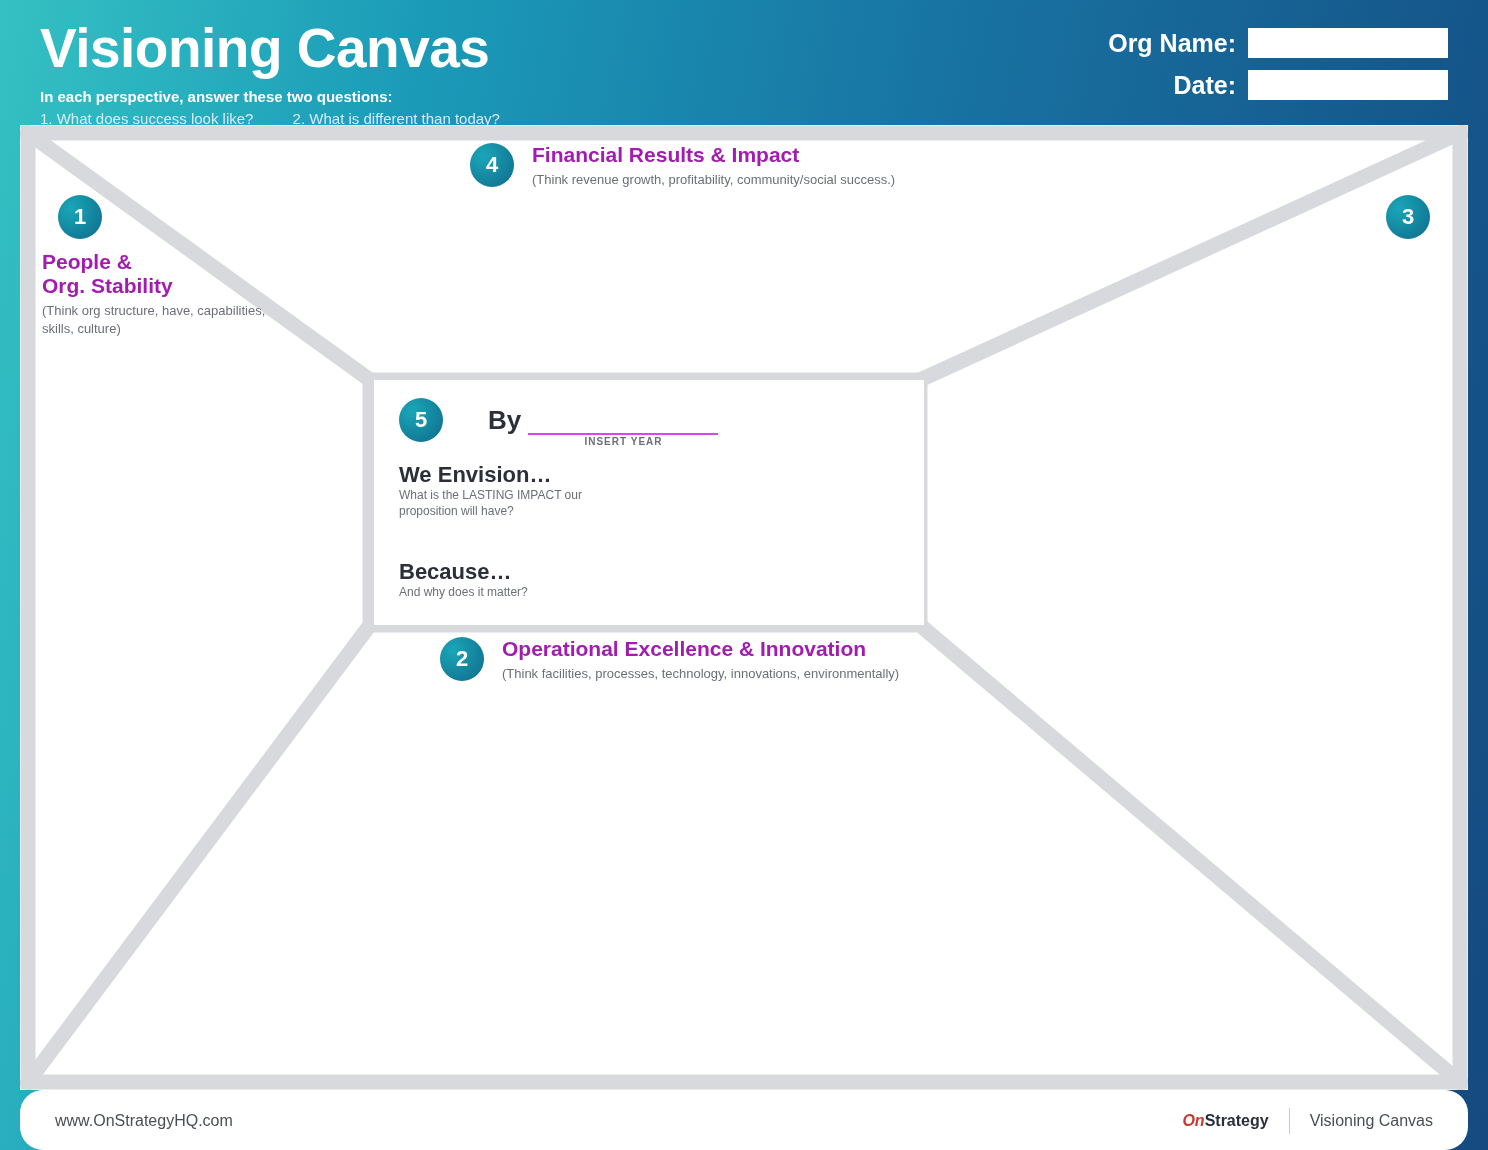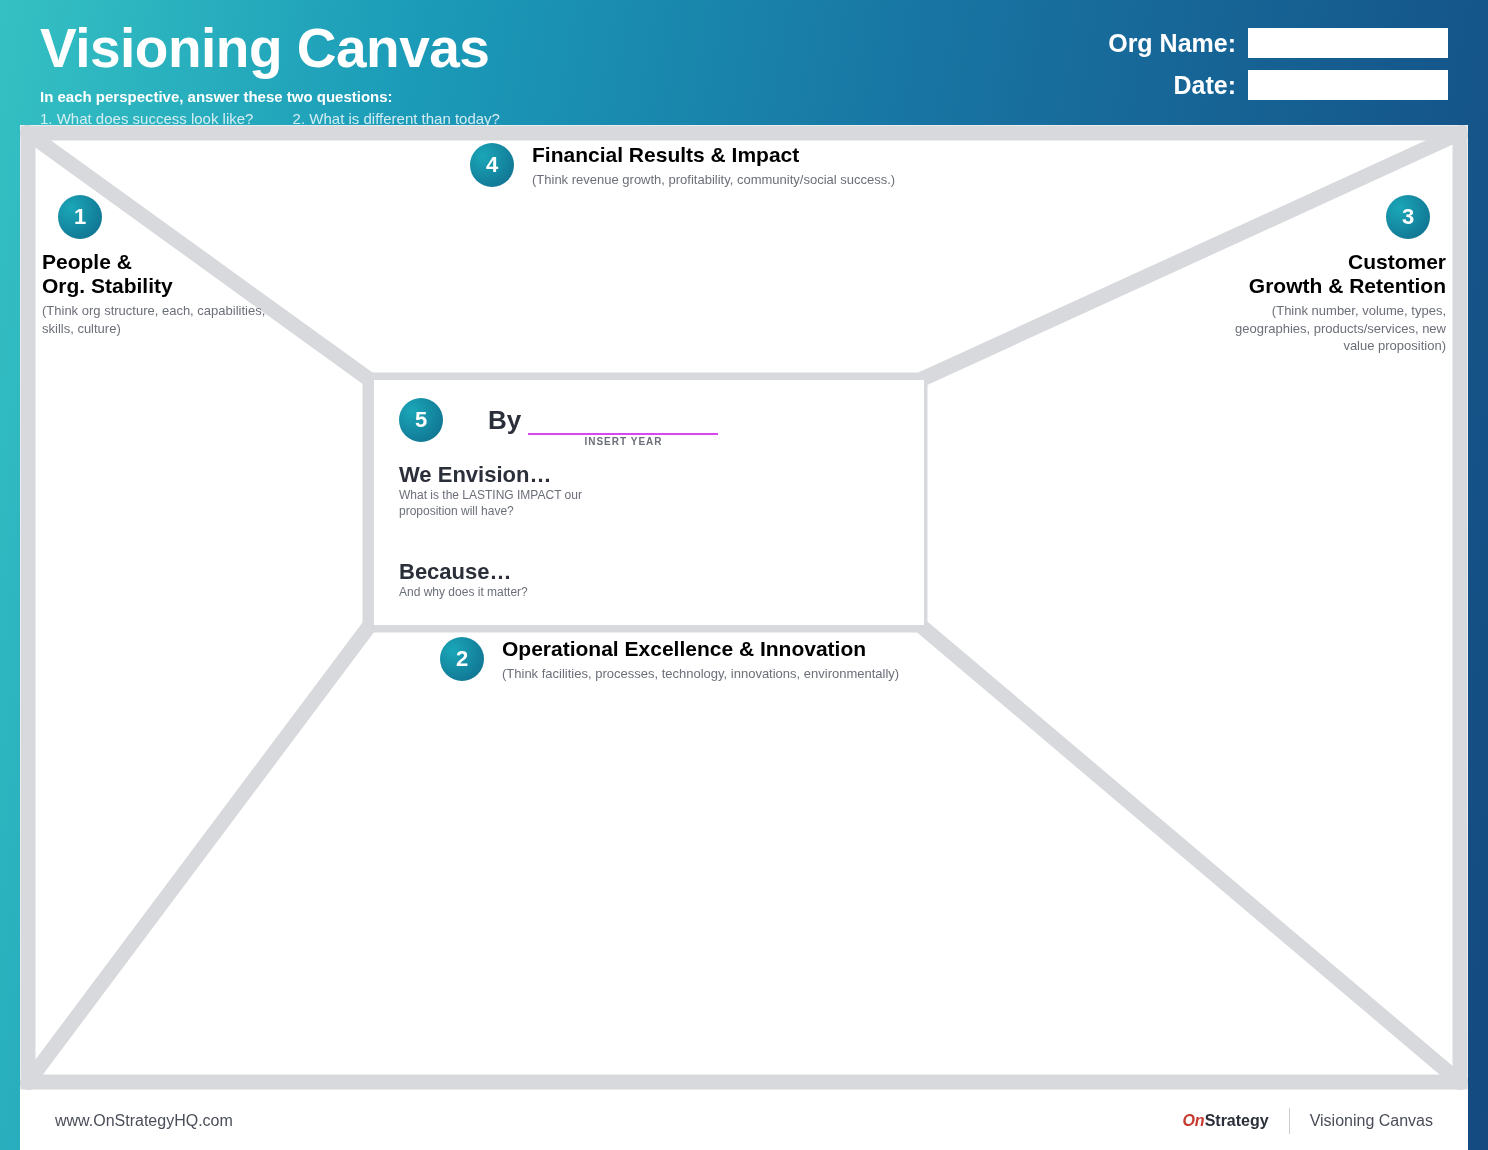--- a/index.html
+++ b/index.html
@@ -76,21 +76,21 @@
     background: radial-gradient(circle at 30% 30%, #1aa6b8, #0f6a8a);
     color: #fff;
     font-size: 22px;
     font-weight: 700;
     display: flex;
     align-items: center;
     justify-content: center;
   }
 
   .sec { position: absolute; }
-  .sec h2 { font-size: 21px; font-weight: 800; color: #000000; line-height:1.15;}
+  .sec h2 { font-size: 21px; font-weight: 800; color: #a21caf; line-height:1.15;}
   .sec .hint { font-size: 13px; color: #6b6f78; margin-top: 4px; line-height:1.35; }
 
   
   .center-box {
     position: absolute;
     left: 354px; top: 255px;
     width: 550px; height: 245px;
     background: #fff;
     padding: 18px 25px 15px 25px;
   }
@@ -113,20 +113,21 @@
   .footer {
     position: absolute;
     left: 20px; right: 20px; bottom: 0; height: 60px;
     background: #fff;
     display: flex;
     align-items: center;
     justify-content: space-between;
     padding: 0 35px;
     color: #4a4e58;
     border-top: 1px solid #fff;
+    border-radius: 23px;
   }
   .footer .url { font-size: 16px; }
   .footer .right { display:flex; align-items:center; gap:20px; font-size:16px; }
   .brand { font-weight:400; }
   .brand .b1 { color:#c63a2f; font-weight:700; font-style:italic;}
   .brand .b2 { color:#2b2f3a; font-weight:700; }
   .vdiv { width:1px; height:26px; background:#c8ccd0; }
 </style>
 </head>
 <body>
@@ -177,29 +178,24 @@
           <h2>Financial Results &amp; Impact</h2>
           <div class="hint">(Think revenue growth, profitability, community/social success.)</div>
         </div>
       </div>
     </div>
 
     <div class="badge" style="left:38px; top:70px;">1</div>
     <div class="sec" style="left:22px; top:125px; width:230px;">
       <h2>People &amp;</h2>
       <h2>Org. Stability</h2>
-      <div class="hint">(Think org structure, each, capabilities, skills, culture)</div>
+      <div class="hint">(Think org structure, have, capabilities, skills, culture)</div>
     </div>
 
     <div class="badge" style="right:38px; top:70px;">3</div>
-    <div class="sec" style="right:22px; top:125px; width:220px; text-align:right;">
-      <h2>Customer</h2>
-      <h2>Growth &amp; Retention</h2>
-      <div class="hint" style="text-align:right;">(Think number, volume, types, geographies, products/services, new value proposition)</div>
-    </div>
 
     <div class="sec" style="left:420px; top:512px; width:640px;">
       <div style="display:flex; gap:18px; align-items:flex-start;">
         <div class="badge" style="position:relative;">2</div>
         <div>
           <h2>Operational Excellence &amp; Innovation</h2>
           <div class="hint">(Think facilities, processes, technology, innovations, environmentally)</div>
         </div>
       </div>
     </div>

